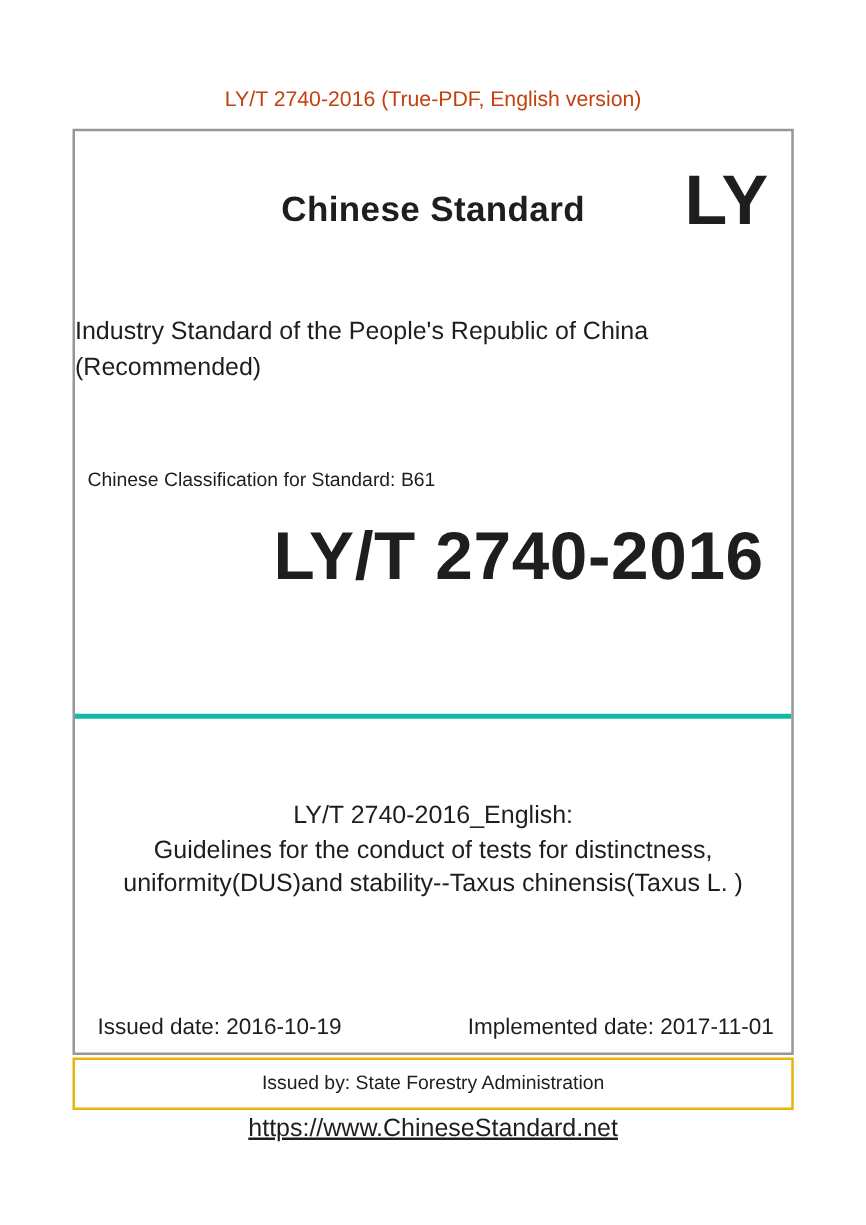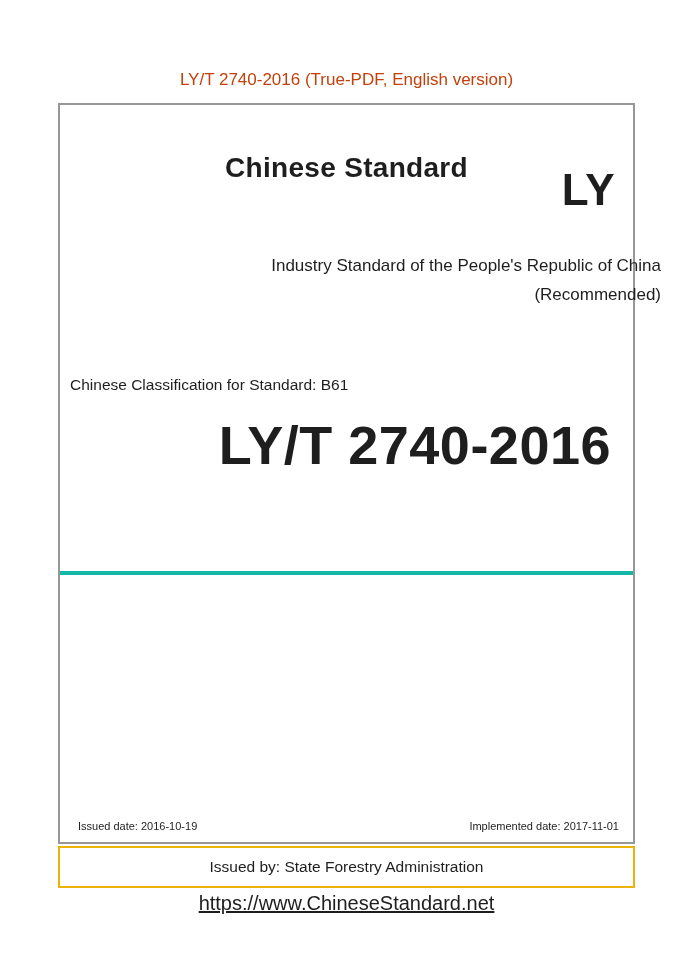--- a/index.html
+++ b/index.html
@@ -49,35 +49,33 @@
     text-align: center;
     font-size: 28px;
     font-weight: bold;
     line-height: 1;
     letter-spacing: 0.3px;
   }
   .logo {
     position: absolute;
     top: 27px;
     right: 18px;
-    font-size: 44px;
+    font-size: 56px;
     font-weight: bold;
     line-height: 1;
     letter-spacing: 0.5px;
-    margin-top: 36px;
   }
   .type-lines {
     position: absolute;
     top: 146px;
     left: 0;
     width: 100%;
-    text-align: right;
-    font-size: 17px;
+    text-align: left;
+    font-size: 20px;
     line-height: 29px;
-    padding-left: 28px;
   }
   .classification {
     position: absolute;
     top: 242px;
     left: 10px;
     font-size: 15.5px;
     margin-top: 29px;
   }
   .standard-number {
     position: absolute;
@@ -98,21 +96,21 @@
     font-size: 20px;
     line-height: 27.5px;
   }
   .dates-row {
     position: absolute;
     bottom: 10px;
     left: 18px;
     right: 14px;
     display: flex;
     justify-content: space-between;
-    font-size: 11px;
+    font-size: 18px;
   }
   .issuer-box {
     position: absolute;
     top: 846px;
     left: 58px;
     width: 577px;
     height: 42px;
     border: 2px solid #eab308;
     box-sizing: border-box;
     display: flex;
@@ -149,20 +147,25 @@
       <div class="logo">LY</div>
       <div class="type-lines">
         <div>Industry Standard of the People's Republic of China</div>
         <div>(Recommended)</div>
       </div>
       <div class="classification">Chinese Classification for Standard: B61</div>
       <div class="standard-number">LY/T 2740-2016</div>
     </div>
 
     <div class="lower">
+      <div class="english-title">
+        <div>LY/T 2740-2016_English:</div>
+        <div>Guidelines for the conduct of tests for distinctness,</div>
+        <div>uniformity(DUS)and stability--Taxus chinensis(Taxus L. )</div>
+      </div>
       <div class="dates-row">
         <span>Issued date: 2016-10-19</span>
         <span>Implemented date: 2017-11-01</span>
       </div>
     </div>
 
   </div>
 
   <div class="issuer-box">
     <span>Issued by: State Forestry Administration</span>

